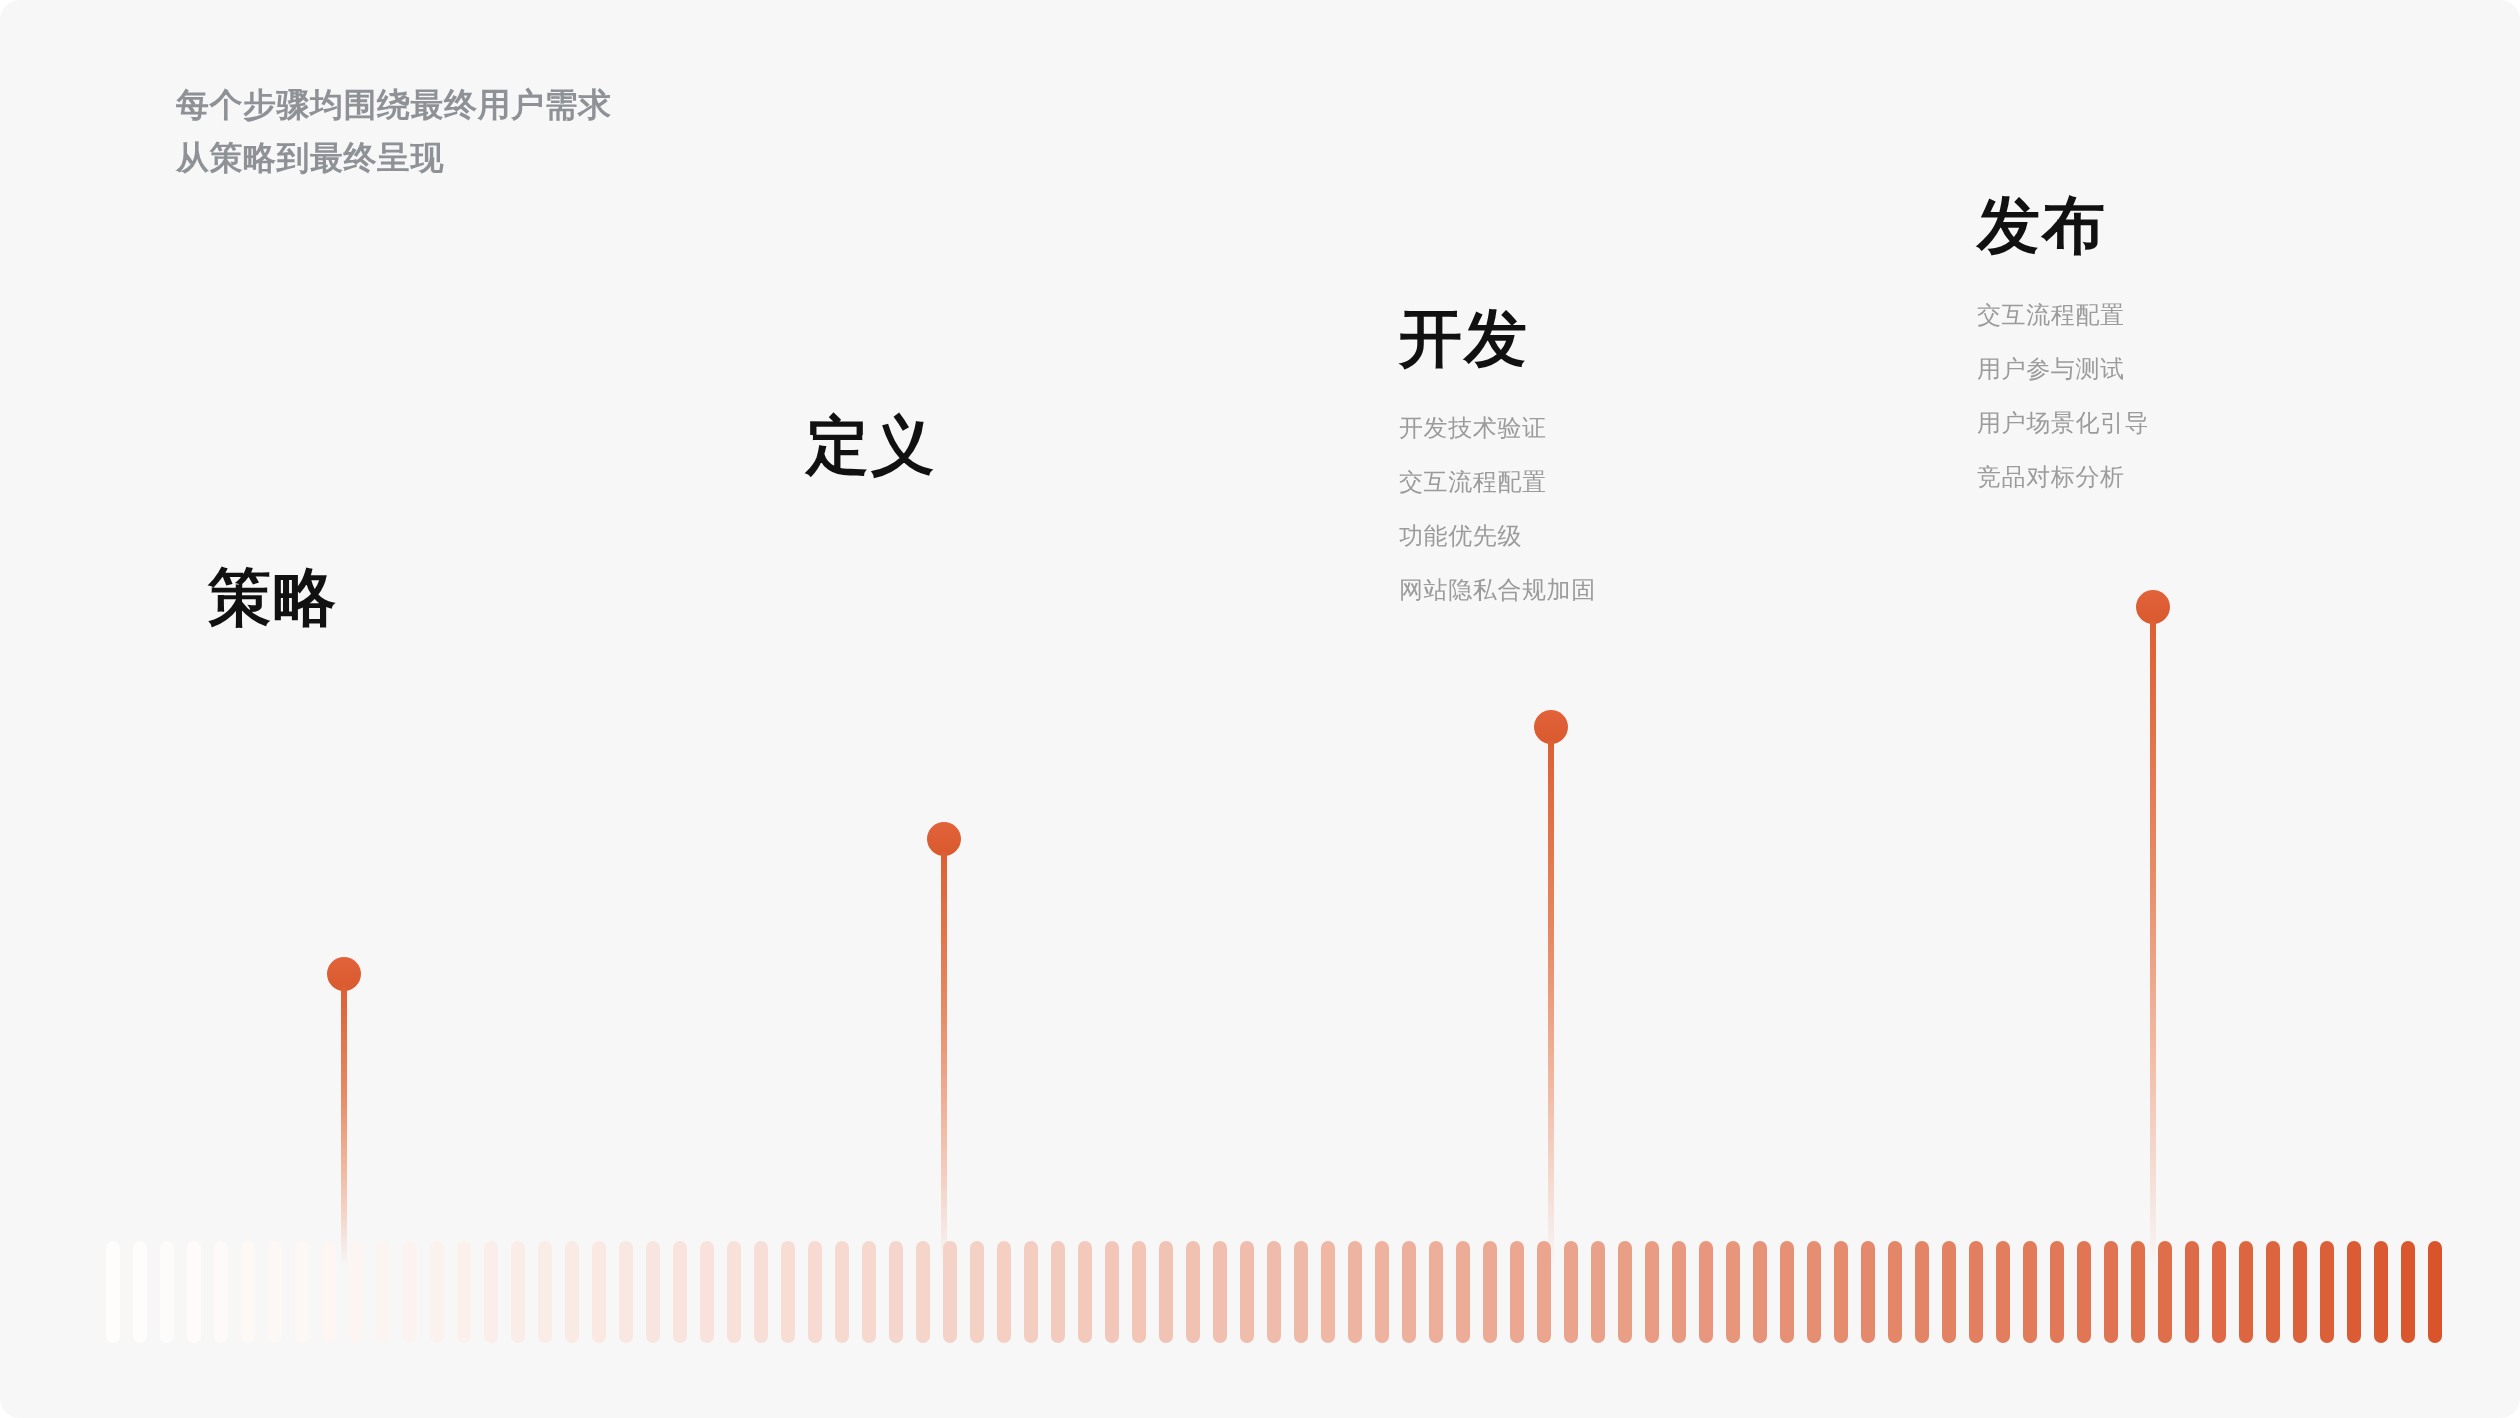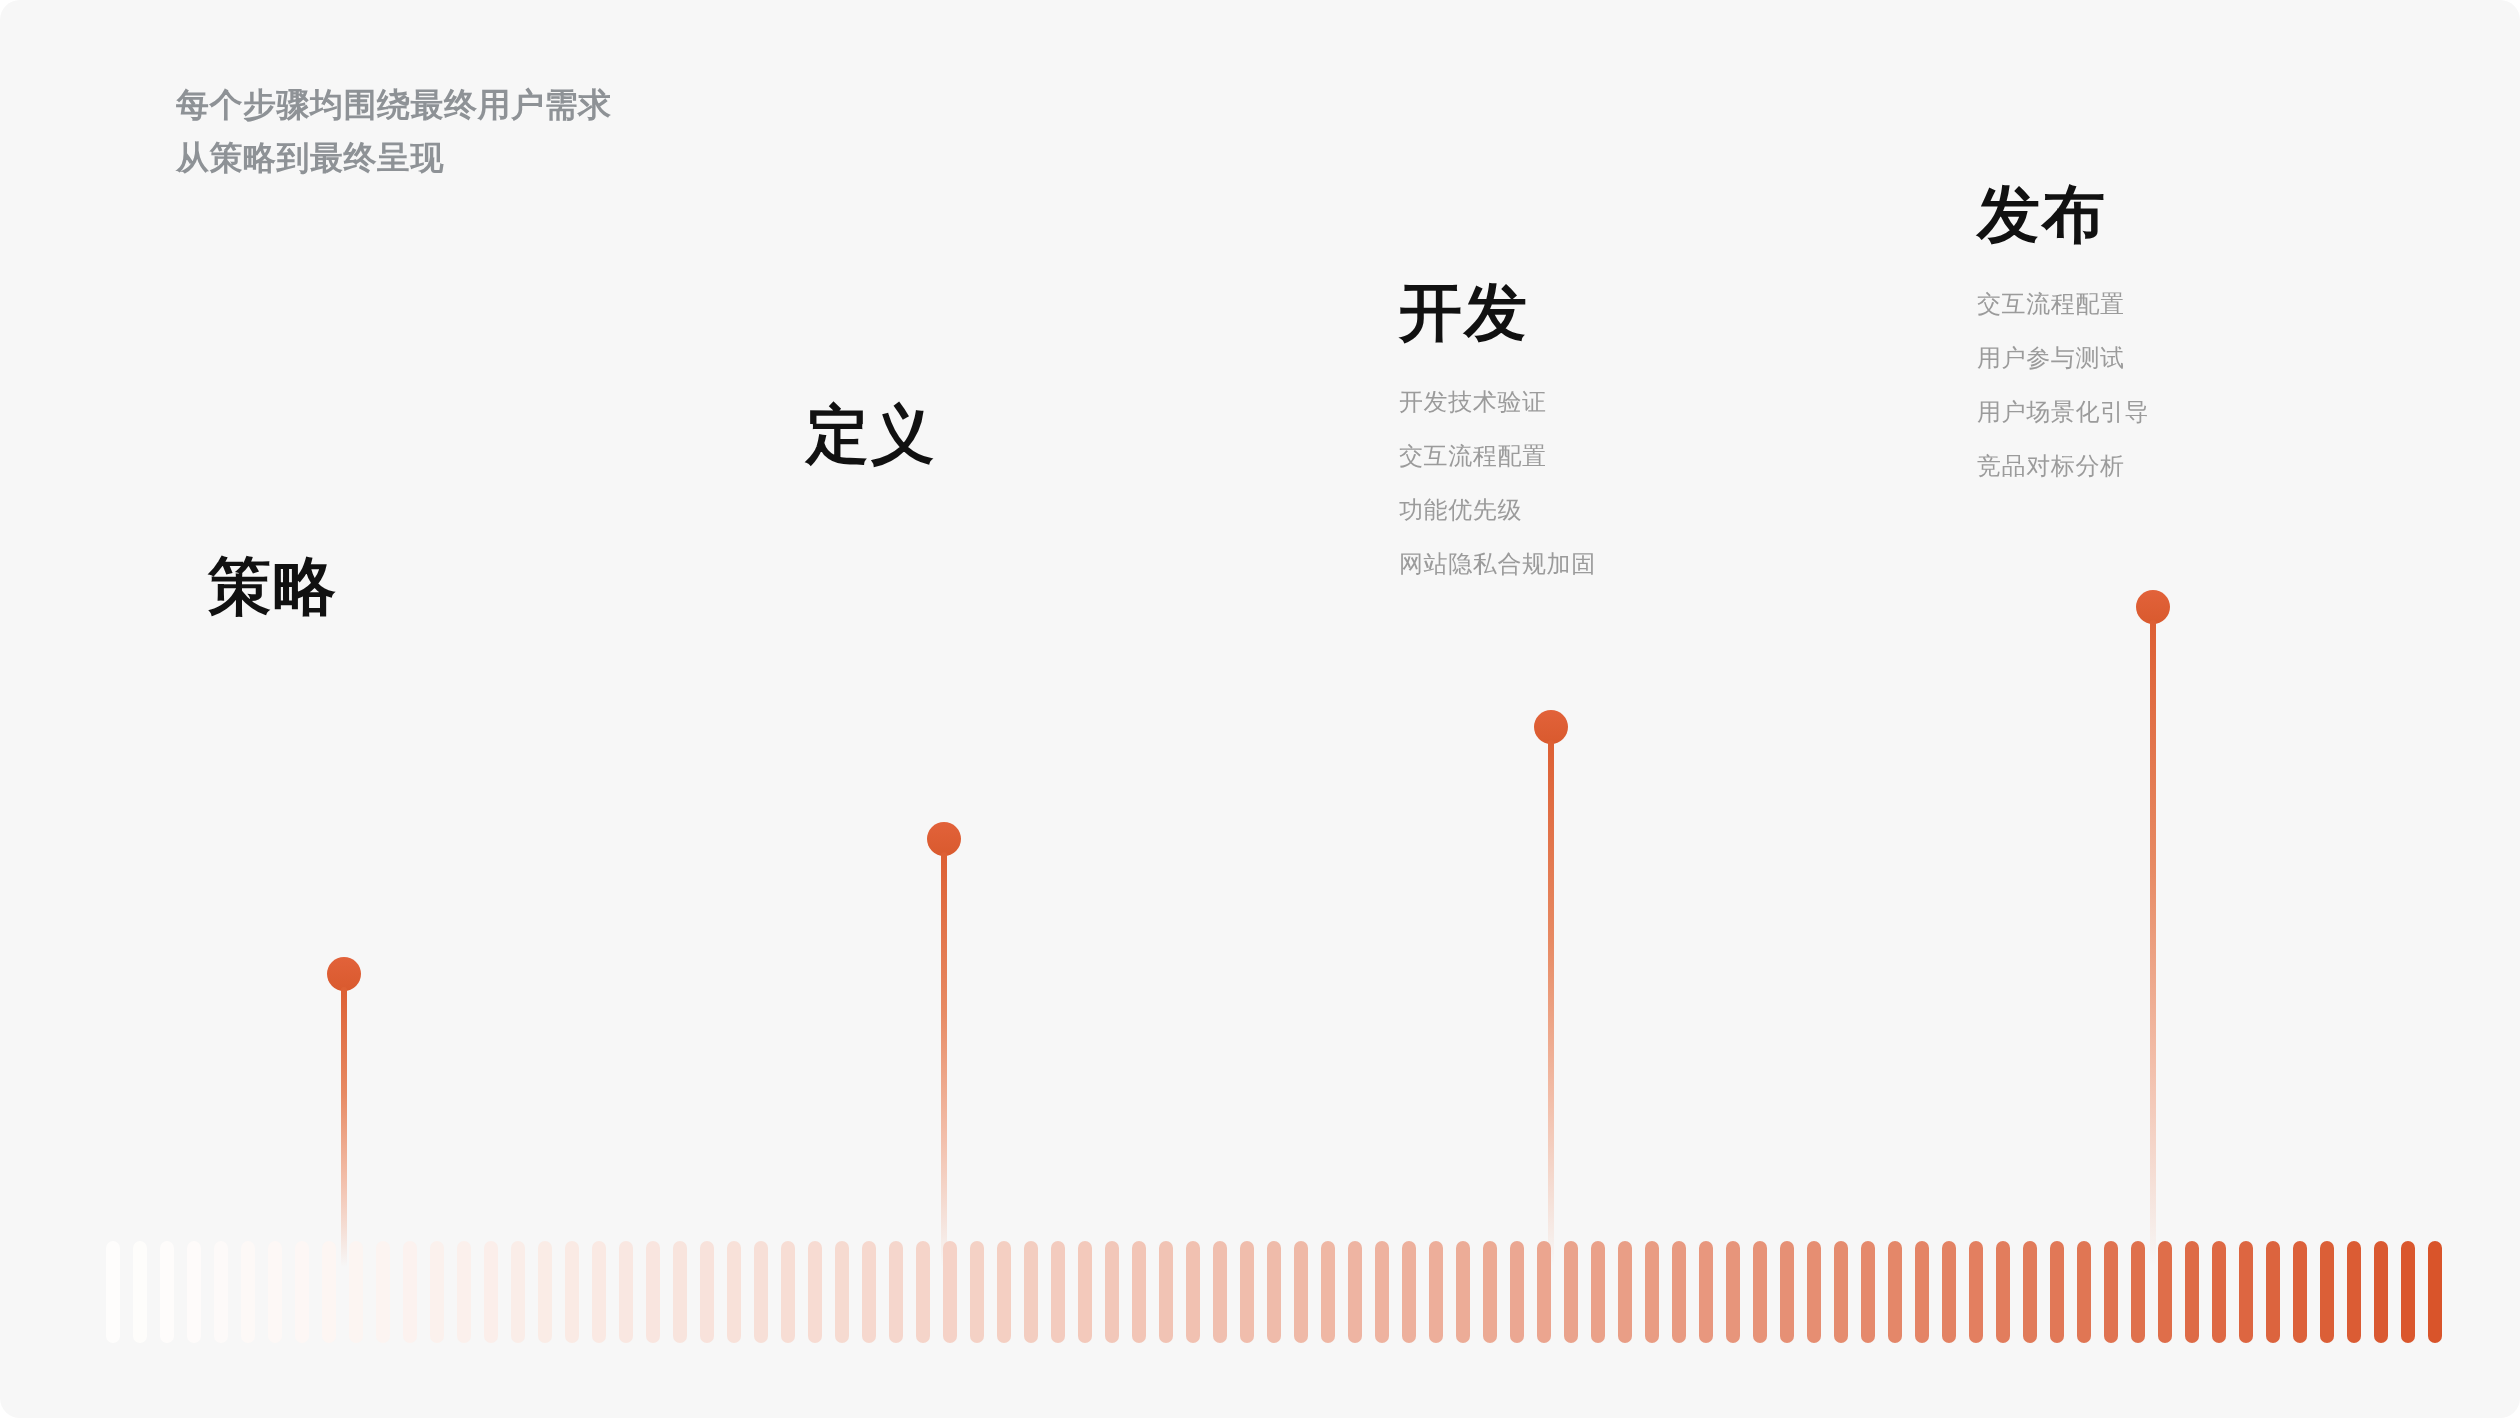--- a/index.html
+++ b/index.html
@@ -34,20 +34,21 @@
     line-height: 1.62;
     letter-spacing: 0.5px;
     white-space: nowrap;
   }
   .header-line { display: block; }
 
   
   .stage-col {
     position: absolute;
     white-space: nowrap;
+    margin-top: 11px;
   }
   .stage-title {
     color: #111111;
     font-size: 63px;
     font-weight: 700;
     line-height: 1.08;
     letter-spacing: 2px;
     margin: 0 0 44px 0;
   }
   .stage-items {
@@ -122,21 +123,21 @@
         <div class="pin-dot"></div>
         <div class="pin-stem" style="height: 280px;"></div>
       </div>
       <div class="stage-col" style="left: 806px; top: 400px;">
         <div class="stage-title">定义</div>
       </div>
       <div class="pin" style="left: 927px; top: 822px; height: 449px;">
         <div class="pin-dot"></div>
         <div class="pin-stem" style="height: 415px;"></div>
       </div>
-      <div class="stage-col" style="left: 1399px; top: 278px;">
+      <div class="stage-col" style="left: 1399px; top: 293px;">
         <div class="stage-title">开发</div>
         <ul class="stage-items">
           <li class="stage-item">开发技术验证</li>
           <li class="stage-item">交互流程配置</li>
           <li class="stage-item">功能优先级</li>
           <li class="stage-item">网站隐私合规加固</li>
         </ul>
       </div>
       <div class="pin" style="left: 1534px; top: 710px; height: 561px;">
         <div class="pin-dot"></div>

